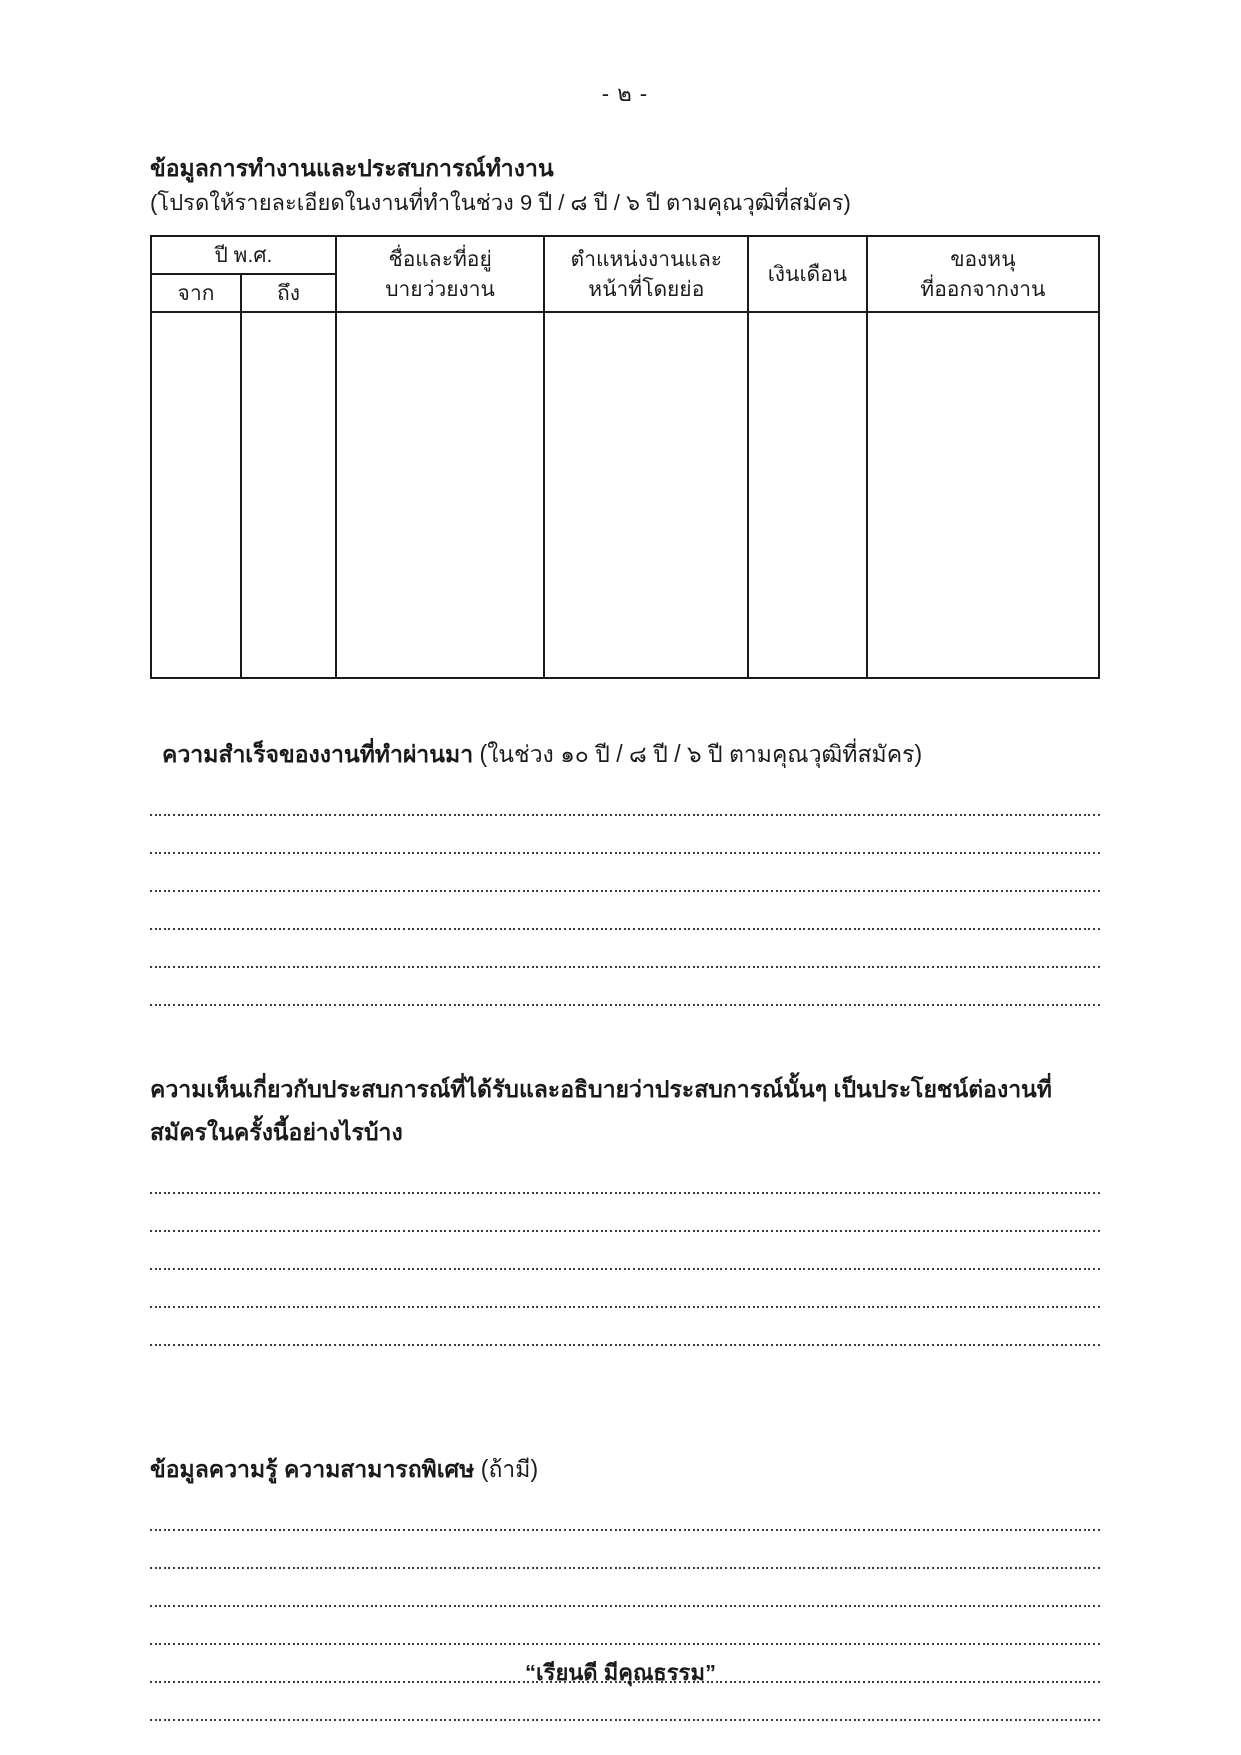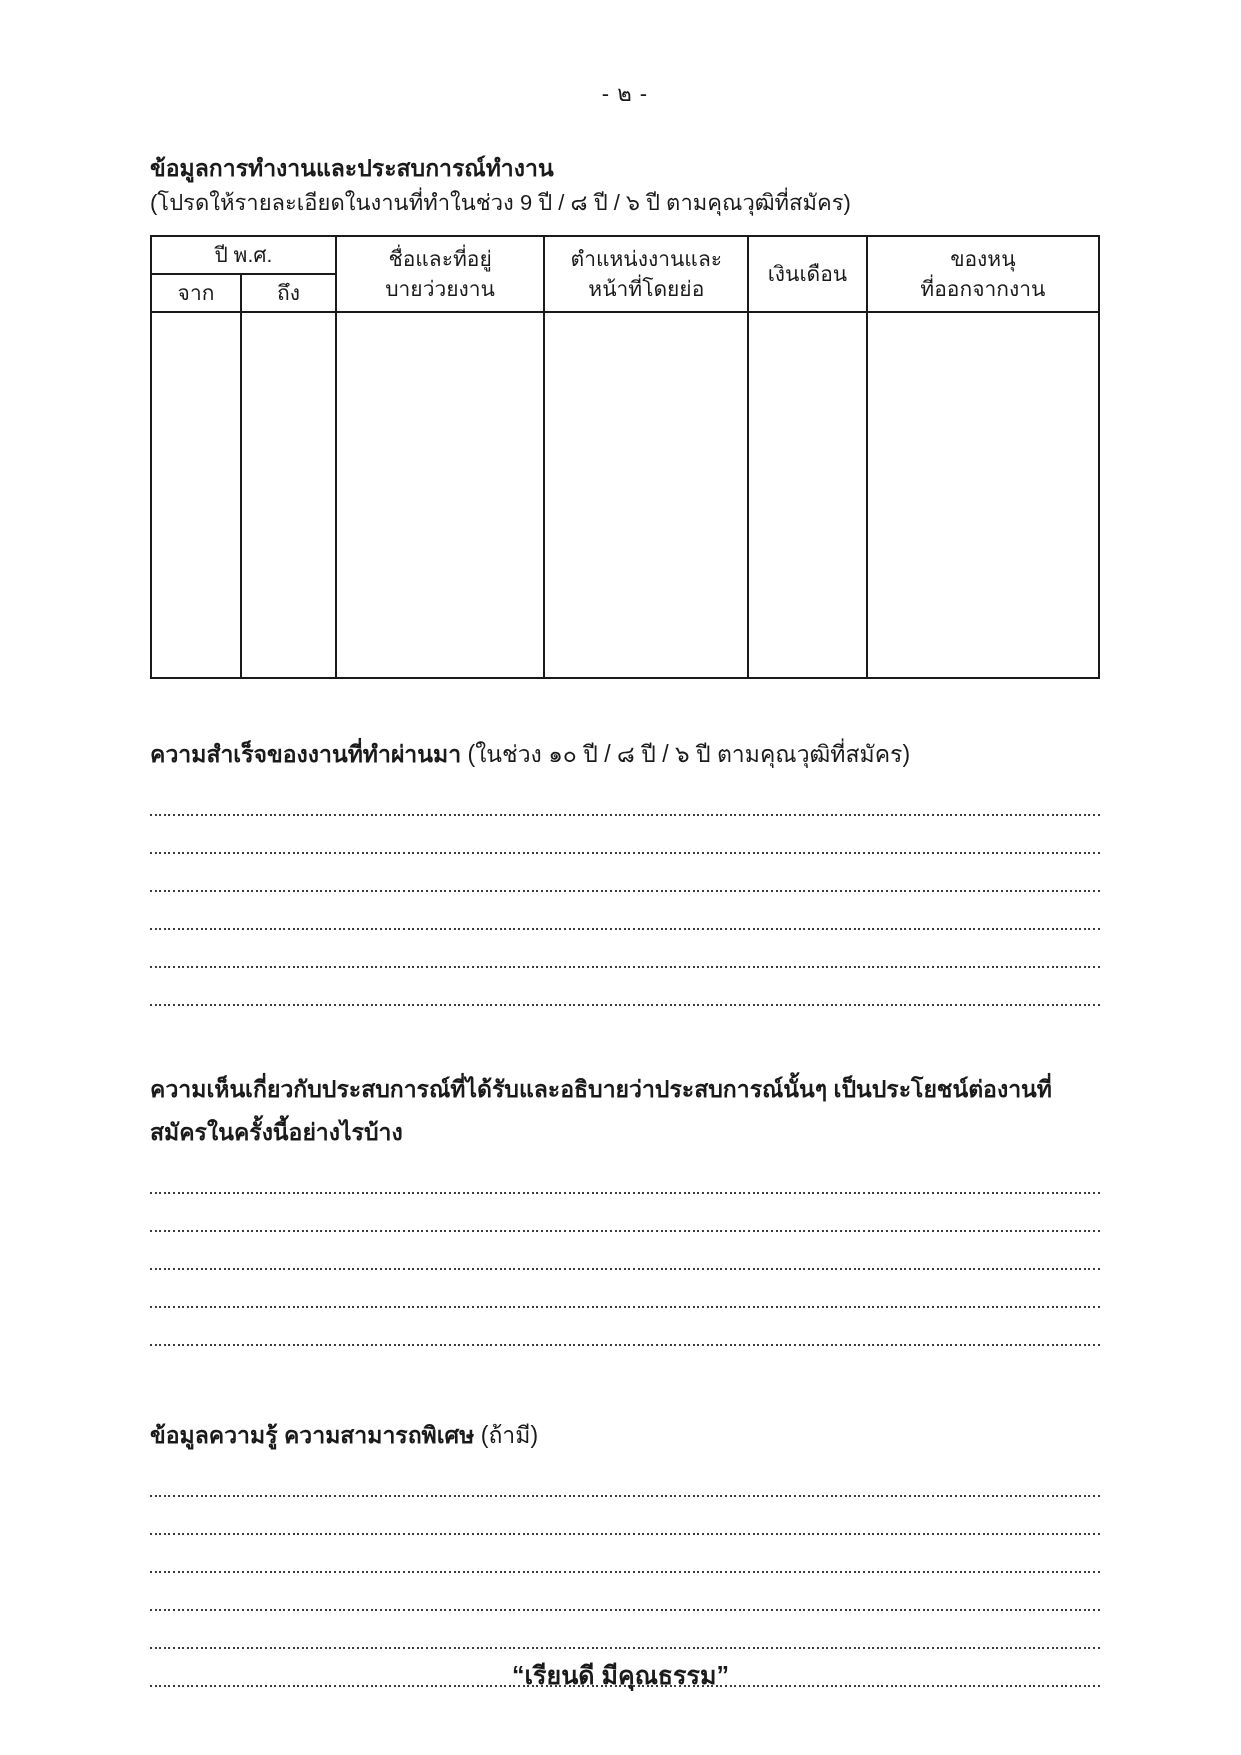--- a/index.html
+++ b/index.html
@@ -56,38 +56,38 @@
   tr.hdr-row-1 th { height: 36px; }
   tr.hdr-row-2 th { height: 36px; }
   td.body-cell { height: 364px; }
   .two-line span { display:block; }
   .answer-heading {
     font-size: 23px;
     line-height: 43px;
   }
   .answer-heading .bold-part { font-weight: bold; }
   .answer-heading .normal-part { font-weight: normal; }
-  .heading-1 { margin-top: 54px; }
+  .heading-1 { margin-top: 54px; margin-left: 12px; }
   .heading-2 { margin-top: 56px; }
-  .heading-3 { margin-top: 62px; }
+  .heading-3 { margin-top: 96px; }
   .lines { margin-top: 8px; }
   .dotted-line {
     height: 38px;
     background-image: repeating-linear-gradient(to right, #3c3c3c 0px, #3c3c3c 2px, transparent 2px, transparent 4.6px);
     background-size: 100% 2px;
     background-position: left bottom 6px;
     background-repeat: no-repeat;
   }
   .footer-motto {
     position: absolute;
     left: 0;
     right: 0;
     top: 1655px;
     text-align: center;
-    font-size: 25px;
+    font-size: 22px;
     font-weight: bold;
   }
 </style>
 </head>
 <body>
 
 <div class="page">
 
   <div class="page-number">- ๒ -</div>
 

